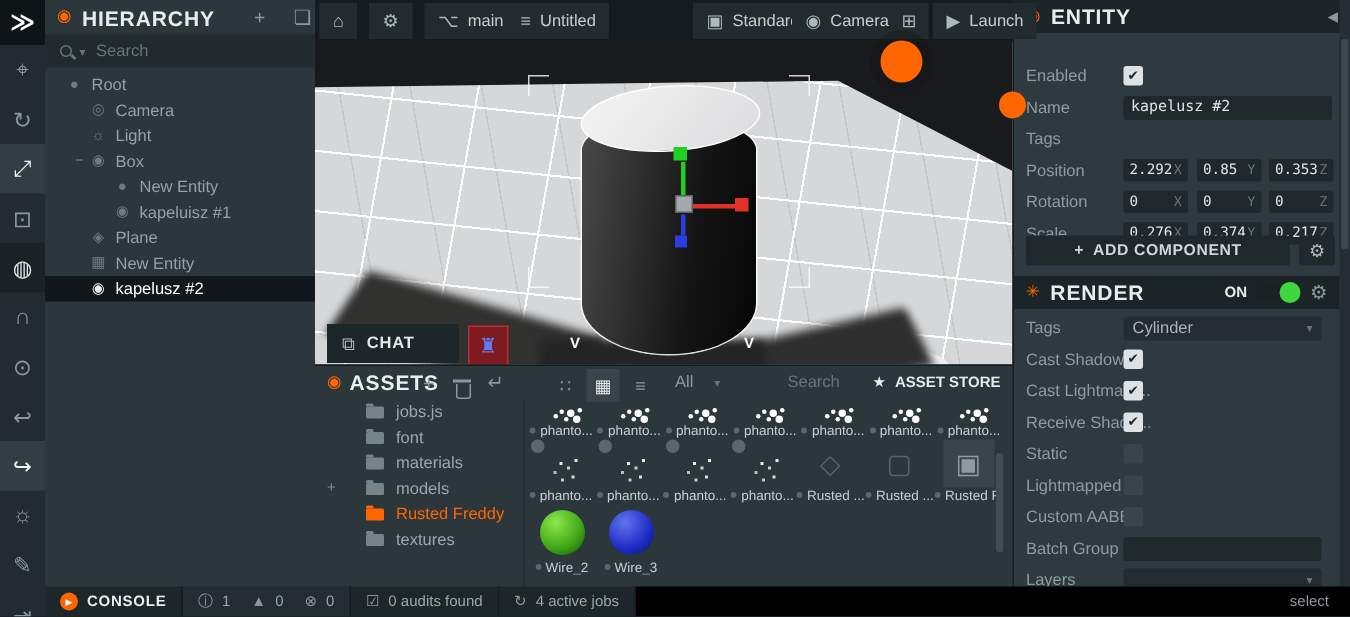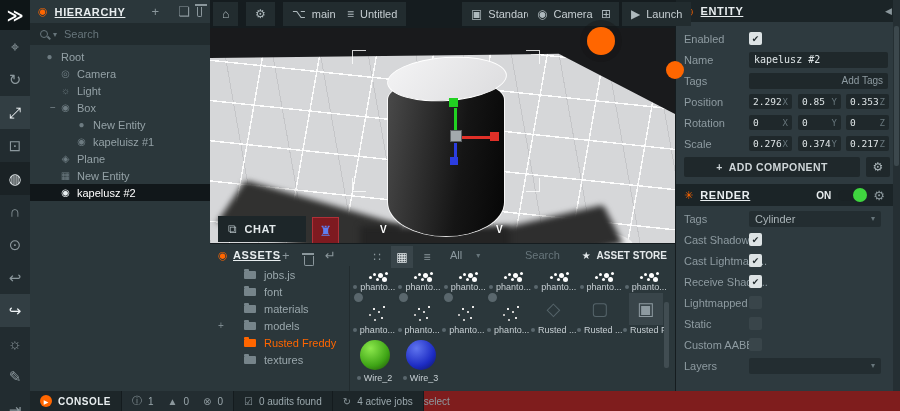--- a/index.html
+++ b/index.html
@@ -8,21 +8,21 @@
        background:#2b373b;color:#c8d0d4;font-size:11px;-webkit-font-smoothing:antialiased;}
   
   #left-toolbar{position:absolute;left:0;top:0;width:30px;height:411px;background:#222c30;z-index:5;}
   .tool{width:30px;height:33px;display:flex;align-items:center;justify-content:center;
         color:#8b979c;font-size:15px;cursor:pointer;}
   .tool.logo{height:30px;background:#0e1517;color:#fff;font-size:16px;font-weight:bold;}
   .tool.active{background:#323e43;color:#eef3f5;}
   .tool.active-dark{background:#1a2225;color:#dfe5e7;}
   
   .p-header{display:flex;align-items:center;height:23px;padding:0 8px;gap:7px;}
-  .p-title{font-weight:bold;font-size:11px;letter-spacing:.6px;color:#e8edef;text-decoration:underline;}
+  .p-title{font-weight:bold;font-size:14px;letter-spacing:.6px;color:#e8edef;}
   .orange-dot{color:#ff6600;font-size:11px;line-height:1;}
   .hdr-ico{color:#8b979c;font-size:13px;cursor:pointer;}
   .trash-icon{position:relative;width:8px;height:9px;border:1px solid #8b979c;border-top:none;
               border-radius:0 0 2px 2px;display:inline-block;cursor:pointer;}
   .trash-icon::before{content:"";position:absolute;left:-3px;top:-3px;width:12px;height:2px;background:#8b979c;}
   .folder-icon{width:12px;height:8px;background:#76848a;border-radius:1px;position:relative;
                display:inline-block;flex:none;}
   .folder-icon::before{content:"";position:absolute;top:-2px;left:0;width:5px;height:2px;
                        background:inherit;border-radius:1px 1px 0 0;}
   .folder-icon.sel{background:#ff6600;}
@@ -150,22 +150,22 @@
   #ep-thumb{position:absolute;right:1px;top:26px;width:5px;height:140px;background:#3c484d;border-radius:2px;}
   
   #status-bar{position:absolute;left:30px;top:391px;width:870px;height:20px;display:flex;align-items:stretch;
      background:#2b383c;font-size:10px;}
   .sb-seg{display:flex;align-items:center;gap:6px;padding:0 10px;background:#1d2629;border-right:1px solid #141b1e;}
   .sb-seg .ico{color:#8b979c;font-size:10px;}
   #sb-console-lbl{color:#e8edef;font-weight:bold;letter-spacing:.5px;font-size:10px;}
   .play-circle{width:12px;height:12px;border-radius:50%;background:#ff6600;display:flex;align-items:center;
      justify-content:center;color:#fff;font-size:6px;}
   .cnt{color:#9aa7ac;}
-  #sb-right{flex:1;display:flex;align-items:center;justify-content:flex-start;padding-right:14px;
-     background:#7f1d1d;color:#8d9aa0;}
+  #sb-right{flex:1;display:flex;align-items:center;justify-content:flex-end;padding-right:14px;
+     background:#000000;color:#8d9aa0;}
 </style>
 </head>
 <body>
 
 <div id="app">
 
   <div id="left-toolbar">
       <div class="tool logo">
         <span>≫</span>
       </div>
@@ -555,33 +555,30 @@
     </div>
   </div>
 
   <div id="entity-panel">
     <div class="sec-header">
       <span class="orange-dot">◉</span>
       <span class="p-title">ENTITY</span>
       <span style="flex:1"></span>
       <span class="hdr-ico" style="font-size:9px">◀</span>
     </div>
-    <div class="prow" style="margin-top:6px">
+    <div class="prow" style="margin-top:18px">
       <span class="plabel">Enabled</span>
       <span class="cb checked" id="enabled-cb">✔</span>
     </div>
     <div class="prow">
       <span class="plabel">Name</span>
       <span class="pinput">kapelusz #2</span>
     </div>
     <div class="prow">
       <span class="plabel">Tags</span>
-      <span class="pinput">
-        <span style="margin-left:auto;color:#8e9ba1;font-family:'Liberation Sans',sans-serif;font-size:10px">Add Tags</span>
-      </span>
     </div>
     <div id="vectors">
         <div class="prow vecrow">
           <span class="plabel">Position</span>
           <div class="vf" style="left: 73px;">
             <span class="vv">2.292</span>
             <span class="ax">X</span>
           </div>
           <div class="vf" style="left: 122px;">
             <span class="vv">0.85</span>
@@ -654,30 +651,34 @@
         </div>
         <div class="prow">
           <span class="plabel">Cast Lightmap ...</span>
           <span class="cb checked">✔</span>
         </div>
         <div class="prow">
           <span class="plabel">Receive Shado...</span>
           <span class="cb checked">✔</span>
         </div>
         <div class="prow">
+          <span class="plabel">Static</span>
+          <span class="cb"></span>
+        </div>
+        <div class="prow">
           <span class="plabel">Lightmapped</span>
           <span class="cb"></span>
         </div>
         <div class="prow">
-          <span class="plabel">Static</span>
-          <span class="cb"></span>
-        </div>
-        <div class="prow">
           <span class="plabel">Custom AABB</span>
           <span class="cb"></span>
+        </div>
+        <div class="prow">
+          <span class="plabel">Batch Group</span>
+          <div class="pinput"></div>
         </div>
         <div class="prow">
           <span class="plabel">Layers</span>
           <div class="pselect">
             <span></span>
             <span class="caret">▾</span>
           </div>
         </div>
       </div>
     <div id="ep-scroll">

